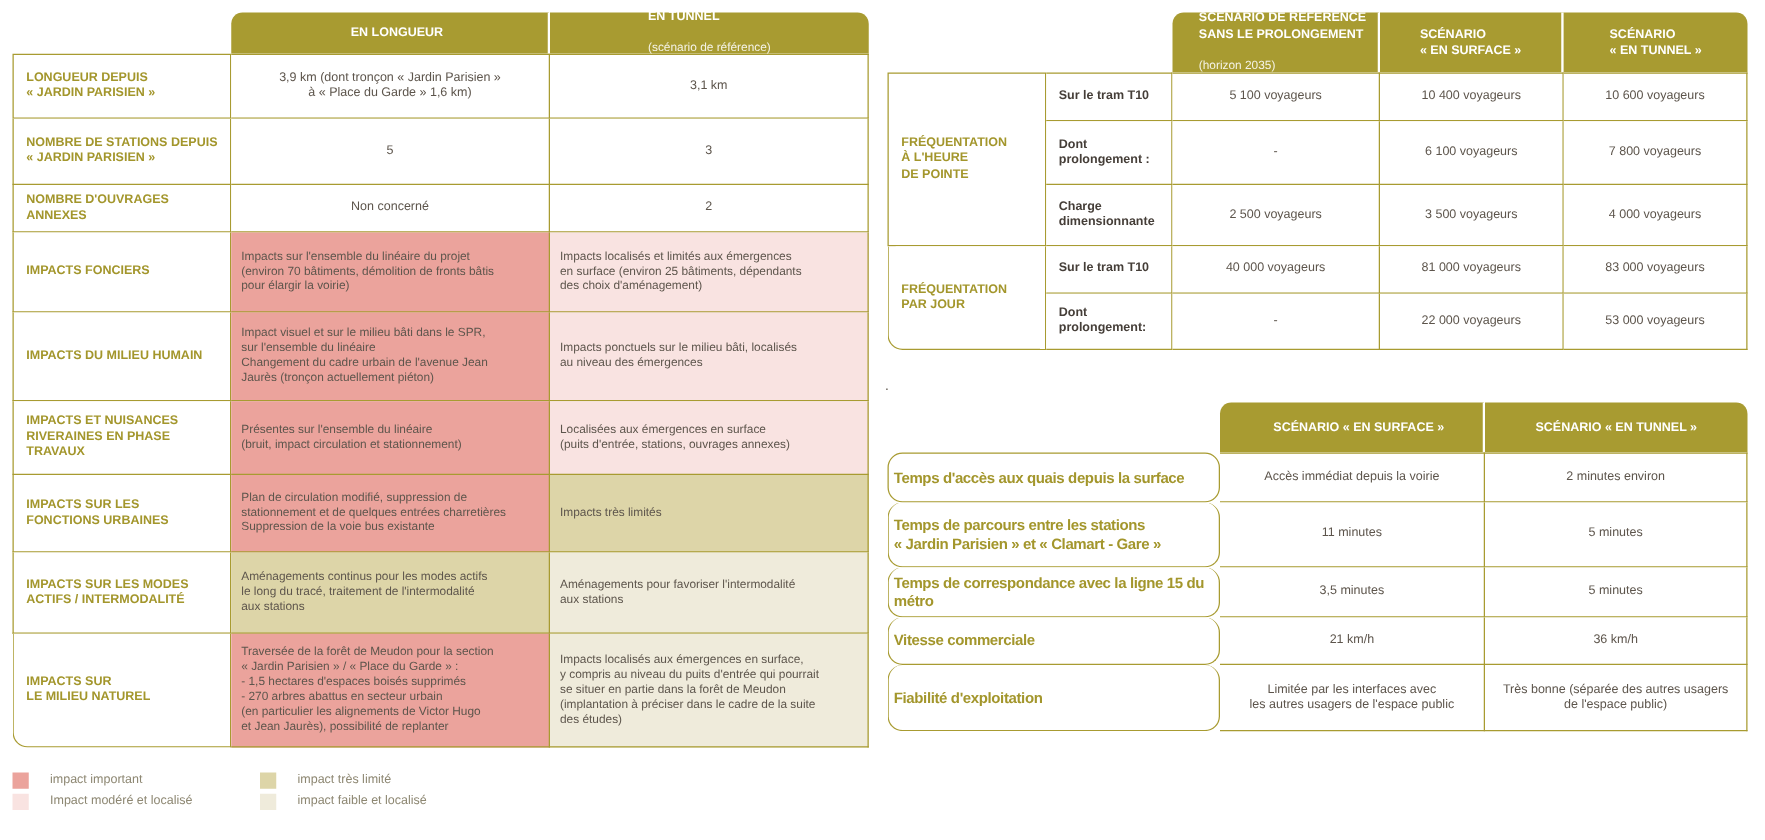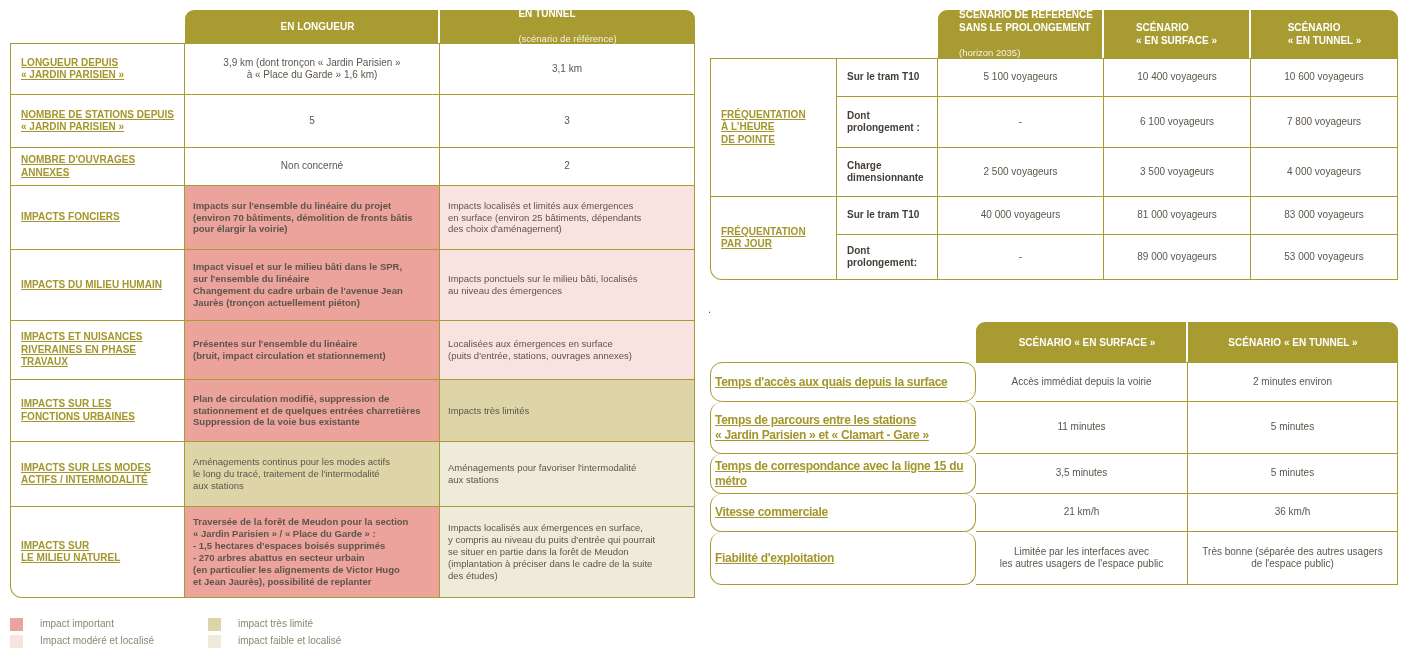--- a/index.html
+++ b/index.html
@@ -21,42 +21,42 @@
   .g{display:grid;position:absolute;}
   
   .c{
     box-sizing:border-box;display:flex;align-items:center;
     font-size:10px;line-height:1.25;color:var(--cell-text);
     white-space:pre-line;background:#fff;
     border-right:1px solid var(--olive);border-bottom:1px solid var(--olive);
     padding:3px 10px;
   }
   .ctr{justify-content:center;text-align:center;}
-  .bl{border-left:1px solid var(--olive);text-decoration:underline;}
+  .bl{border-left:1px solid var(--olive);}
   .bt{border-top:1px solid var(--olive);}
   .lbl{color:var(--olive-text);font-weight:bold;}
   .sub{color:var(--dark-text);font-weight:bold;}
   .imp{font-size:9.5px;padding:3px 8px;}
   .svc-lbl{font-size:12px;letter-spacing:-0.3px;padding-left:4px;border-radius:12px;}
   
   .hd{
     box-sizing:border-box;display:flex;align-items:center;justify-content:center;
     background:var(--olive);color:#fff;font-weight:bold;font-size:10px;
     text-align:left;white-space:pre-line;line-height:1.3;padding:2px 4px;
     border:none;
   }
   .hd.sep{border-right:2px solid #fff;}
   .hd.rl{border-top-left-radius:9px;padding-left:16px;}
   .hd.rr{border-top-right-radius:9px;}
   .hsub{font-weight:normal;font-size:9.5px;opacity:.88;display:block;}
   .ht{display:block;}
   .empty{background:#fff;border:none;}
   .rbl{border-bottom-left-radius:12px;}
   
-  .bg-imp{background:var(--pink);font-weight:bold;}
+  .bg-imp{background:var(--pink);}
   .bg-mod{background:var(--pink-light);}
   .bg-tl{background:var(--khaki);}
   .bg-fl{background:var(--khaki-light);}
   
   #left-table{left:10px;top:10px;
     grid-template-columns:175px 255px 255px;
     grid-template-rows:33px 52px 53px 38px 64px 71px 59px 62px 65px 91px;}
   #ridership-table{left:710px;top:10px;
     grid-template-columns:127px 101px 166px 147px 147px;
     grid-template-rows:48px 39px 51px 49px 38px 45px;}
@@ -185,21 +185,21 @@
   <div class="c bl lbl rbl" style="grid-row:5 / span 2">FRÉQUENTATION
 PAR JOUR</div>
   <div class="c sub">Sur le tram T10</div>
   <div class="c ctr">40 000 voyageurs</div>
   <div class="c ctr">81 000 voyageurs</div>
   <div class="c ctr">83 000 voyageurs</div>
 
   <div class="c sub">Dont
 prolongement:</div>
   <div class="c ctr">-</div>
-  <div class="c ctr">89 000 voyageurs</div>
+  <div class="c ctr">22 000 voyageurs</div>
   <div class="c ctr">53 000 voyageurs</div>
 </div>
 
 <div id="dot">.</div>
 
 <div class="g" id="service-table">
   <div class="empty"></div>
   <div class="hd sep rl">SCÉNARIO « EN SURFACE »</div>
   <div class="hd rr">SCÉNARIO « EN TUNNEL »</div>
 

